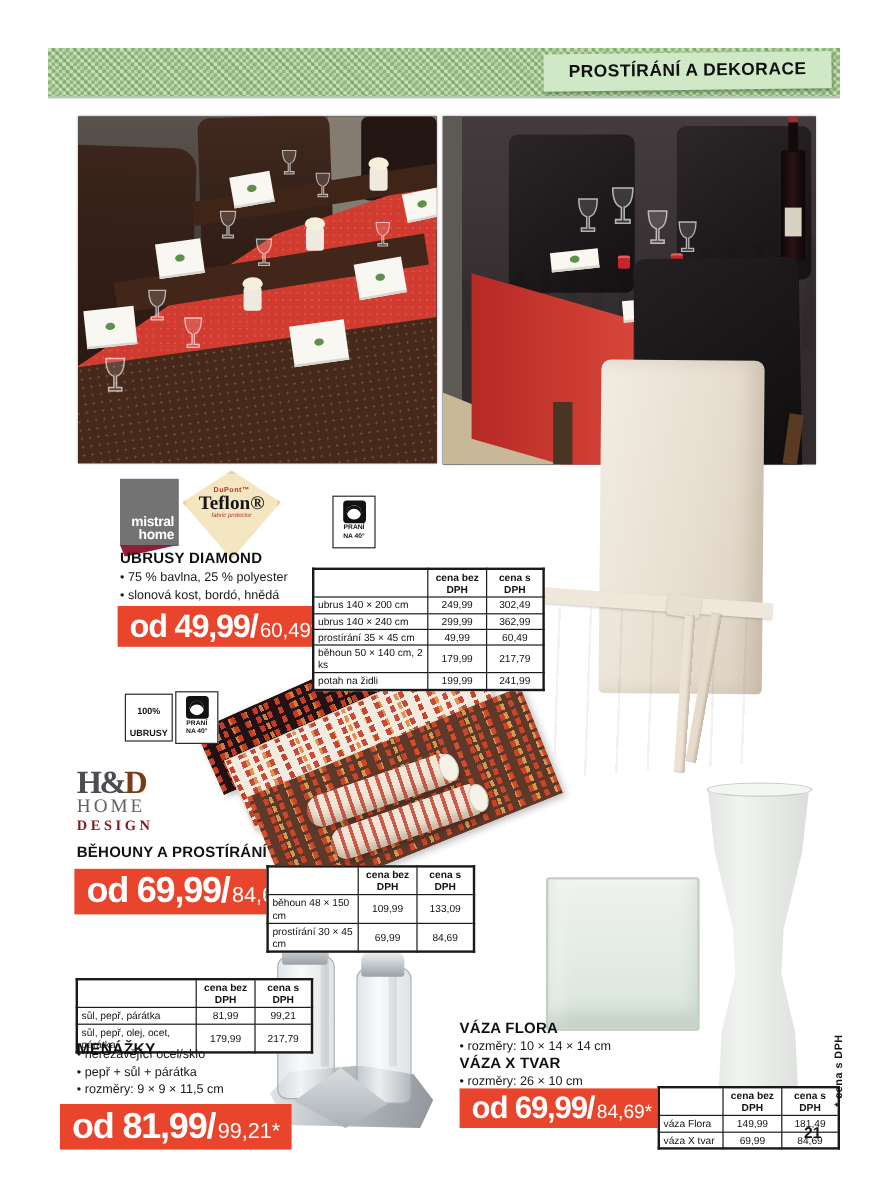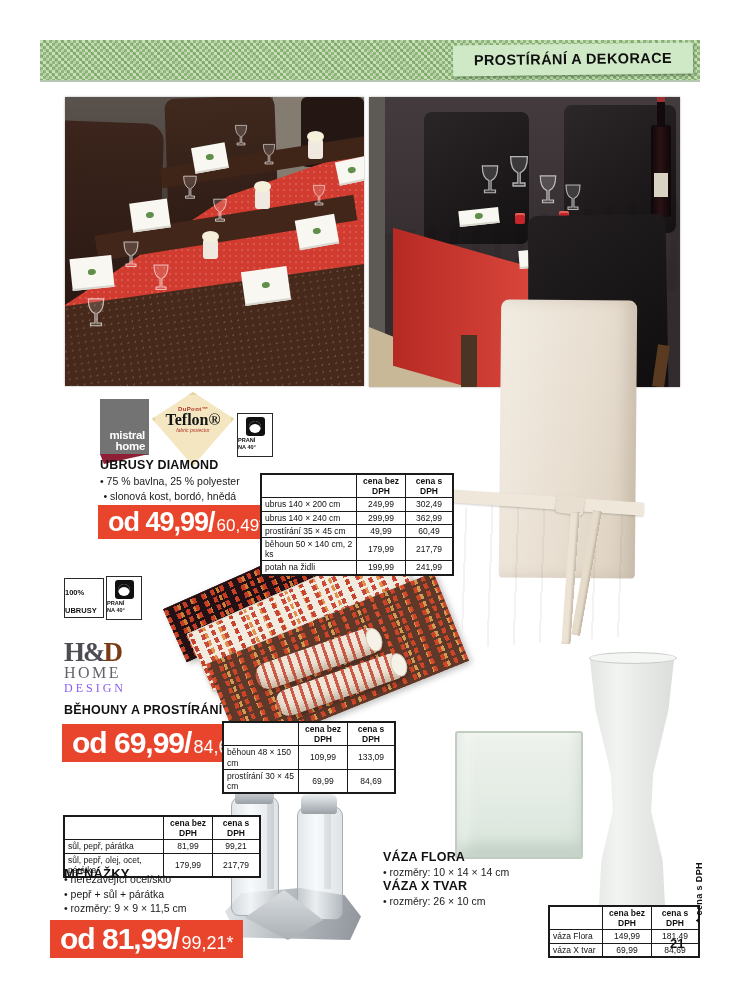--- a/index.html
+++ b/index.html
@@ -43,31 +43,31 @@
   .mistral:after{content:"";position:absolute;left:0;bottom:-9px;width:100%;height:10px;
     background:#8e1f37;clip-path:polygon(0 0,100% 0,8% 100%);}
   .mistral .txt{position:absolute;right:4px;bottom:4px;text-align:right;color:#fff;
     font-size:11.5px;font-weight:bold;line-height:10.5px;letter-spacing:-.3px;}
   .teflon{position:absolute;left:152px;top:392px;width:82px;height:74px;background:#f3e6c0;
     clip-path:polygon(50% 0,100% 36%,50% 100%,0 36%);z-index:5;text-align:center;
     box-shadow:inset 0 0 0 3px #e7d39c;}
   .teflon .brand{margin-top:14px;font-size:6px;font-weight:bold;color:#b3322a;letter-spacing:.4px;}
   .teflon .name{font-family:"Liberation Serif",serif;font-size:16px;font-weight:bold;color:#151515;line-height:15px;}
   .teflon .tag{font-size:5px;color:#b3322a;font-style:italic;}
-  .sqicon{position:absolute;background:#fff;border:1.5px solid #2a2a2a;text-align:left;z-index:5;}
+  .sqicon{position:absolute;background:#fff;border:1.5px solid #2a2a2a;text-align:center;z-index:5;margin-left:40px;}
   .sqicon .t{font-size:5.6px;font-weight:bold;line-height:6.5px;color:#111;}
   .drum{width:19px;height:19px;margin:3px auto 1px;background:#111;border-radius:3px;position:relative;}
   .drum:after{content:"";position:absolute;left:3.5px;top:3.5px;width:12px;height:12px;border-radius:50%;
     background:#fff;box-shadow:inset 0 3px 0 #111;}
   .cotton .t{font-size:7.5px;line-height:9px;margin-top:9px;}
   .hdlogo{position:absolute;left:64px;top:640px;z-index:6;font-family:"Liberation Serif",serif;}
   .hdlogo .l1{font-size:27px;font-weight:bold;letter-spacing:-2px;line-height:24px;color:#4c4c52;}
   .hdlogo .l1 .d{color:#7b3c15;}
   .hdlogo .l2{font-size:16px;letter-spacing:2.5px;color:#63636a;line-height:17px;}
-  .hdlogo .l3{font-size:12px;font-weight:normal;letter-spacing:3px;color:#8b5cf6;line-height:14px;}
+  .hdlogo .l3{font-size:12px;font-weight:bold;letter-spacing:3px;color:#7f1d1d;line-height:14px;}
 
   
   .vat{position:absolute;left:694px;top:862px;writing-mode:vertical-rl;transform:rotate(180deg);
     font-size:9px;font-weight:bold;color:#111;letter-spacing:.4px;z-index:6;}
   .pagenum{position:absolute;left:670px;top:936px;font-size:13px;font-weight:bold;z-index:6;}
 
   .glass{position:absolute;}
   .plate{position:absolute;background:#f8f7f2;border-bottom:2px solid #d9d6cf;}
   .plate:after{content:"";position:absolute;left:50%;top:50%;width:8px;height:6px;margin:-3px 0 0 -4px;
     border-radius:50%;background:#5f8f4a;}
@@ -216,21 +216,21 @@
     <div class="name">Teflon®</div>
     <div class="tag">fabric protector</div>
   </div>
   <div class="sqicon" style="left:237px;top:413px;width:34px;height:42px;">
     <div class="drum"></div>
     <div class="t">PRANÍ</div>
     <div class="t">NA 40°</div>
   </div>
 
   <div class="h1" style="left:100px;top:458px;">UBRUSY DIAMOND</div>
-  <div class="bullets" style="left:100px;top:474px;text-align:center;">
+  <div class="bullets" style="left:100px;top:474px;">
     <div>75 % bavlna, 25 % polyester</div>
     <div>slonová kost, bordó, hnědá</div>
   </div>
   <div class="price" style="left:98px;top:505px;height:34px;line-height:34px;">
     <span class="m" style="font-size:27px;">od 49,99/</span><span class="s" style="font-size:17px;">60,49*</span>
   </div>
   <table class="ptable" style="left:260px;top:473px;">
     <thead>
       <tr>
         <th style="width:88px;"></th>
@@ -366,20 +366,23 @@
   </div>
 
   <div class="h1" style="left:383px;top:850px;">VÁZA FLORA</div>
   <div class="bullets" style="left:383px;top:865px;">
     <div>rozměry: 10 × 14 × 14 cm</div>
   </div>
   <div class="h1" style="left:383px;top:879px;">VÁZA X TVAR</div>
   <div class="bullets" style="left:383px;top:894px;">
     <div>rozměry: 26 × 10 cm</div>
   </div>
+  <div class="price" style="left:383px;top:907px;height:33px;line-height:33px;">
+    <span class="m" style="font-size:26px;">od 69,99/</span><span class="s" style="font-size:16px;">84,69*</span>
+  </div>
   <table class="ptable" style="left:548px;top:905px;">
     <thead>
       <tr>
         <th style="width:46px;"></th>
         <th style="width:42px;">cena bez DPH</th>
         <th style="width:40px;">cena s DPH</th>
       </tr>
     </thead>
     <tbody>
       <tr>

